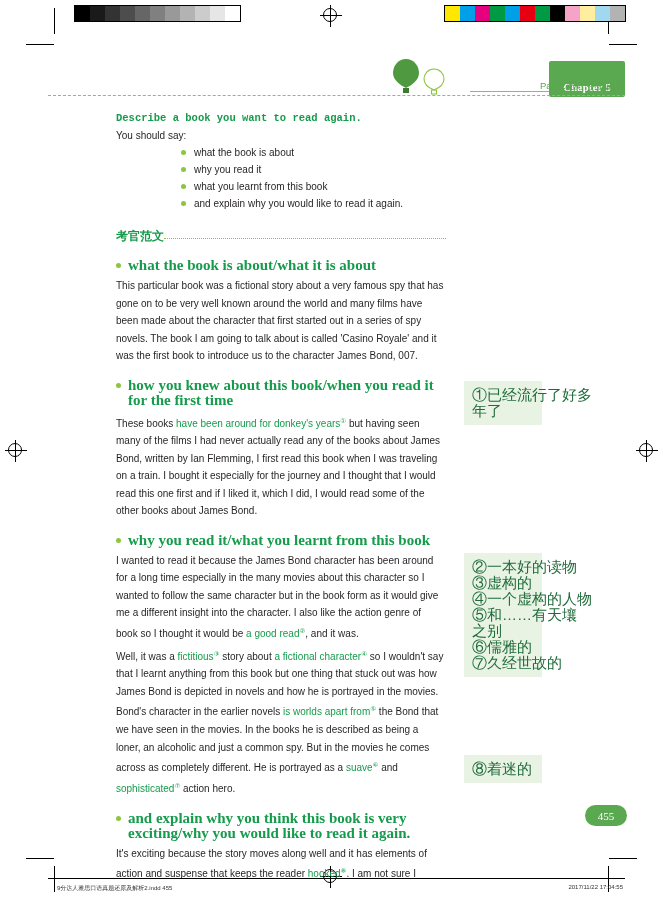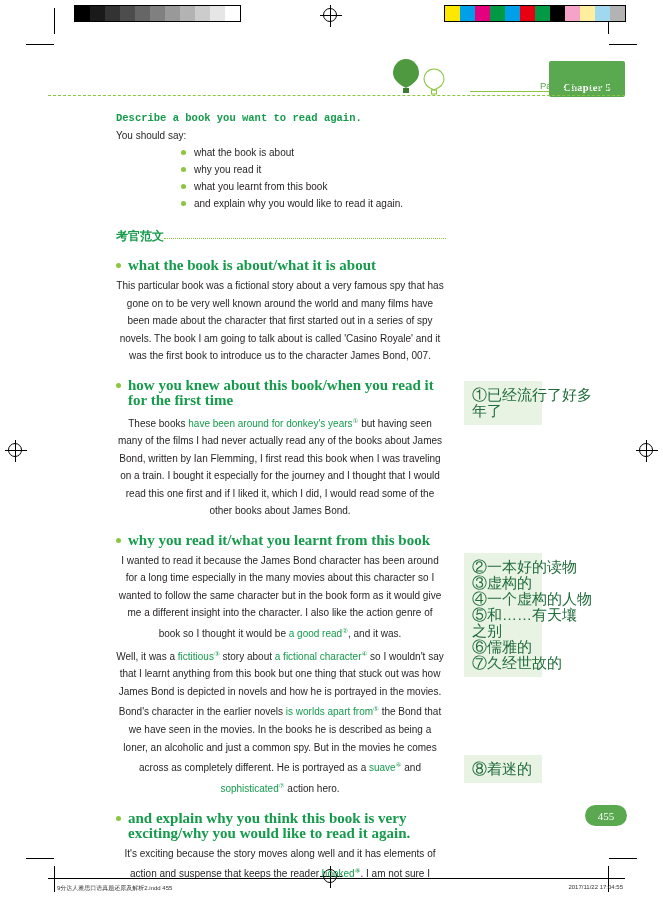--- a/index.html
+++ b/index.html
@@ -198,21 +198,21 @@
     height: 5px;
     border-radius: 50%;
     background: #8cc63f;
   }
 
   p.body {
     font-size: 10px;
     line-height: 17.5px;
     margin: 0 2px 2px 0;
     color: #231f20;
-    text-align: center;
+    text-align: left;
   }
   .hl {
     color: #159b4b;
   }
   .sup {
     font-size: 6.5px;
     vertical-align: super;
     color: #159b4b;
   }
 

